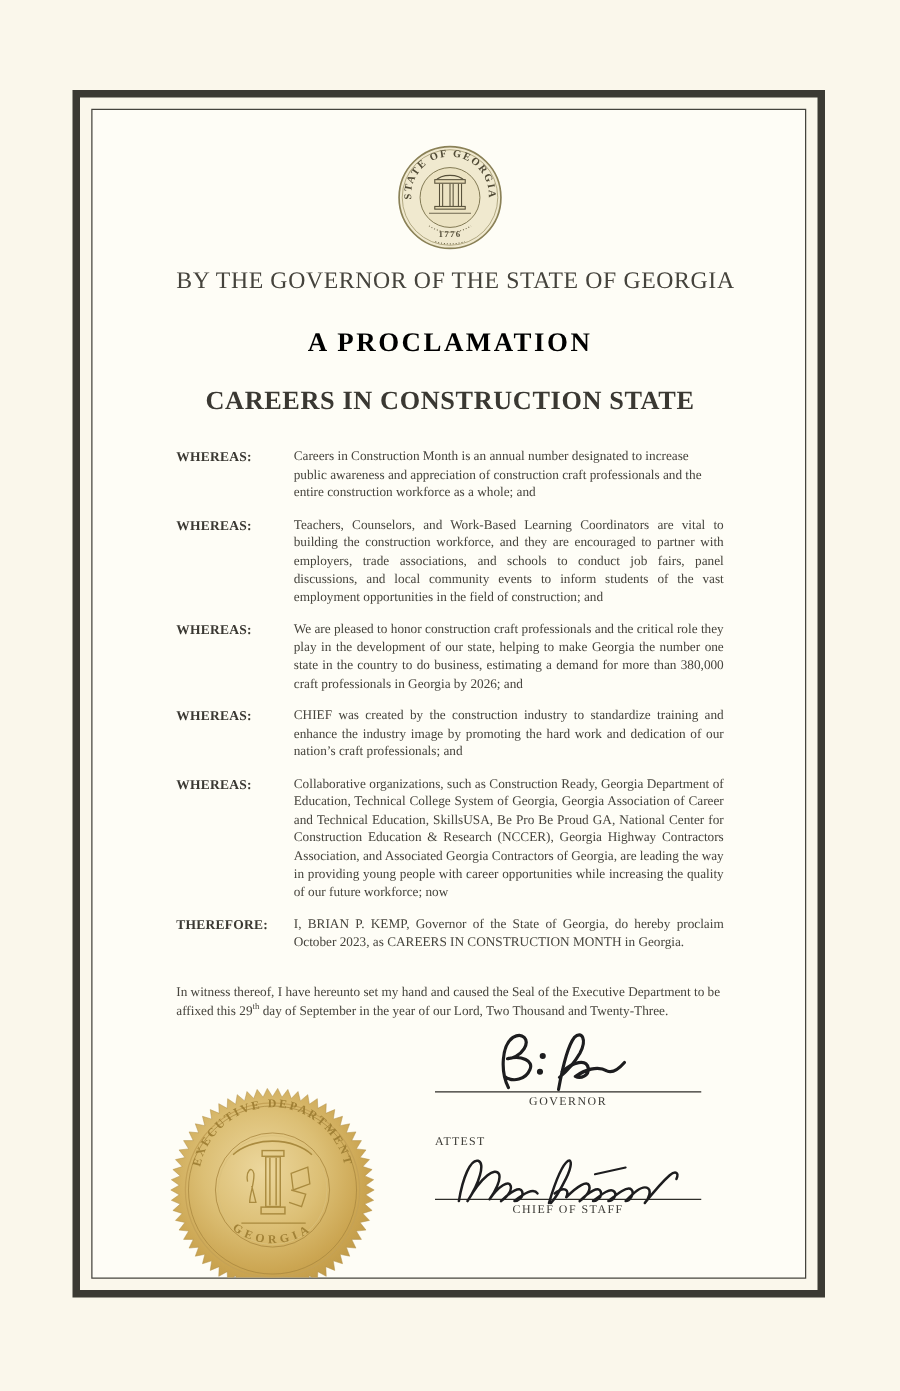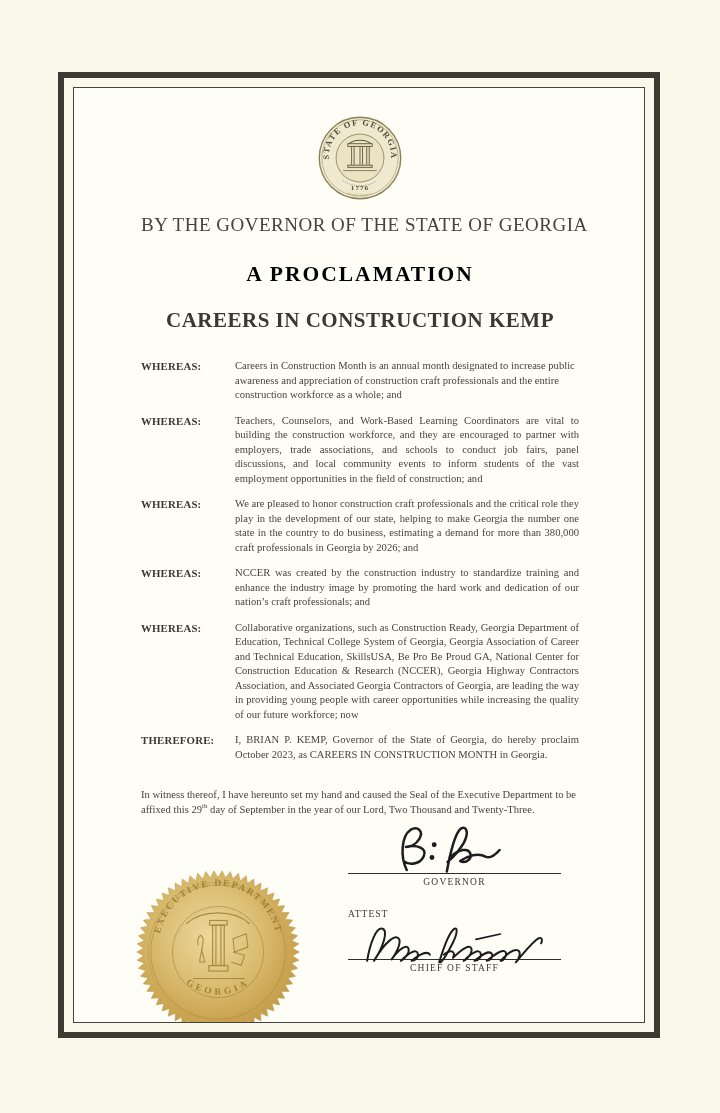--- a/index.html
+++ b/index.html
@@ -109,41 +109,41 @@
           <rect x="35.5" y="58.5" width="29" height="2.6" fill="#e7dcb6"></rect>
           <path d="M 30,65 L 70,65" stroke-width="0.8"></path>
         </g>
         <text x="50" y="87.5" text-anchor="middle" font-size="8.5" font-family="Liberation Serif, serif" font-weight="bold" fill="#514b36" letter-spacing="1.2">1776</text>
         <path d="M 30,77 A 36,36 0 0 0 70,77" fill="none" stroke="#6f674a" stroke-width="1" stroke-dasharray="1,1.8"></path>
         <path d="M 36,92 A 46,46 0 0 0 64,92" fill="none" stroke="#6f674a" stroke-width="1" stroke-dasharray="1,1.8"></path>
       </svg>
 
       <div class="byline">BY THE GOVERNOR OF THE STATE OF GEORGIA</div>
       <div class="title">A PROCLAMATION</div>
-      <div class="subtitle">CAREERS IN CONSTRUCTION KEMP</div>
+      <div class="subtitle">CAREERS IN CONSTRUCTION STATE</div>
 
       <div class="clauses">
         <div class="clause">
           <div class="clause-label">WHEREAS:</div>
-          <div class="clause-text">Careers in Construction Month is an annual month designated to increase public awareness and appreciation of construction craft professionals and the entire construction workforce as a whole; and</div>
+          <div class="clause-text">Careers in Construction Month is an annual number designated to increase public awareness and appreciation of construction craft professionals and the entire construction workforce as a whole; and</div>
         </div>
 
         <div class="clause">
           <div class="clause-label">WHEREAS:</div>
           <div class="clause-text">Teachers, Counselors, and Work-Based Learning Coordinators are vital to building the construction workforce, and they are encouraged to partner with employers, trade associations, and schools to conduct job fairs, panel discussions, and local community events to inform students of the vast employment opportunities in the field of construction; and</div>
         </div>
 
         <div class="clause">
           <div class="clause-label">WHEREAS:</div>
           <div class="clause-text">We are pleased to honor construction craft professionals and the critical role they play in the development of our state, helping to make Georgia the number one state in the country to do business, estimating a demand for more than 380,000 craft professionals in Georgia by 2026; and</div>
         </div>
 
         <div class="clause">
           <div class="clause-label">WHEREAS:</div>
-          <div class="clause-text">NCCER was created by the construction industry to standardize training and enhance the industry image by promoting the hard work and dedication of our nation’s craft professionals; and</div>
+          <div class="clause-text">CHIEF was created by the construction industry to standardize training and enhance the industry image by promoting the hard work and dedication of our nation’s craft professionals; and</div>
         </div>
 
         <div class="clause">
           <div class="clause-label">WHEREAS:</div>
           <div class="clause-text">Collaborative organizations, such as Construction Ready, Georgia Department of Education, Technical College System of Georgia, Georgia Association of Career and Technical Education, SkillsUSA, Be Pro Be Proud GA, National Center for Construction Education &amp; Research (NCCER), Georgia Highway Contractors Association, and Associated Georgia Contractors of Georgia, are leading the way in providing young people with career opportunities while increasing the quality of our future workforce; now</div>
         </div>
 
         <div class="clause">
           <div class="clause-label">THEREFORE:</div>
           <div class="clause-text">I, BRIAN P. KEMP, Governor of the State of Georgia, do hereby proclaim October 2023, as CAREERS IN CONSTRUCTION MONTH in Georgia.</div>

